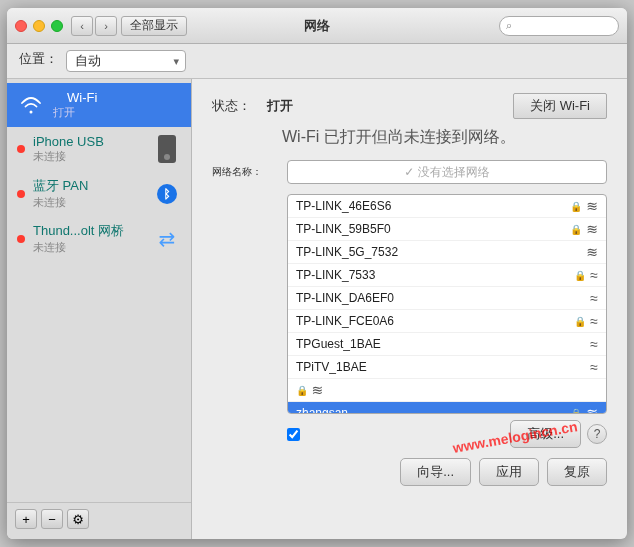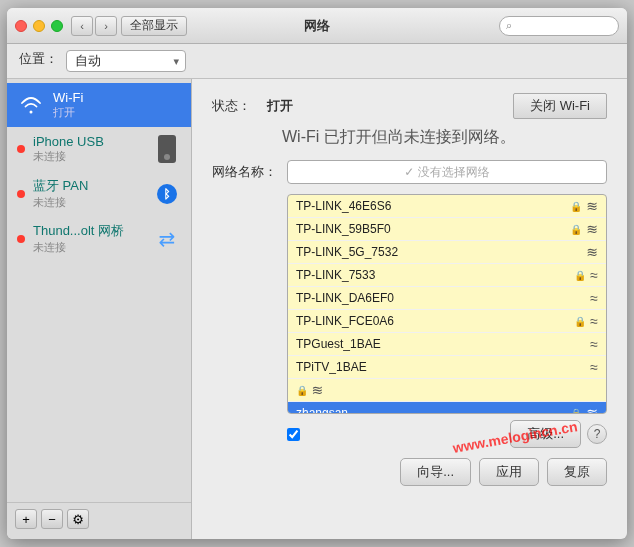--- a/index.html
+++ b/index.html
@@ -141,21 +141,21 @@
       display: flex;
       align-items: center;
       cursor: pointer;
       gap: 8px;
       min-height: 44px;
     }
     .sidebar-item.selected {
       background: #3b7de8;
       color: white;
     }
-    .sidebar-item.selected .item-label { color: white; }
+    .sidebar-item.selected .item-label { color: white; margin-left: 14px; }
     .sidebar-item.selected .item-sub { color: #cce; }
     .item-info { flex: 1; }
     .item-label { font-size: 13px; font-weight: 500; color: #0f766e; }
     .item-sub { font-size: 11px; color: #888; }
     .item-icon {
       width: 28px; height: 28px;
       display: flex; align-items: center; justify-content: center;
       flex-shrink: 0;
     }
     .dot {
@@ -235,42 +235,42 @@
       color: #555;
       margin-left: 70px;
       margin-bottom: 12px;
     }
     .network-row {
       display: flex;
       align-items: center;
       gap: 10px;
       margin-bottom: 10px;
     }
-    .network-label { font-size: 13px; color: #333; width: 65px; text-align: left; }
+    .network-label { font-size: 10px; color: #333; width: 65px; text-align: left; }
     .network-dropdown {
       flex: 1;
       display: flex;
       align-items: center;
       border: 1px solid #aaa;
       border-radius: 4px;
       padding: 2px 8px;
       height: 24px;
       background: white;
       position: relative;
     }
     .network-dropdown-text {
       font-size: 12px;
       color: #aaa;
       flex: 1;
       text-align: center;
     }
     .network-list-container {
       border: 1px solid #aaa;
       border-radius: 4px;
-      background: #fef9c3;
+      background: #ffffff;
       flex: 1;
       overflow: hidden;
       height: 220px;
     }
     .network-list {
       list-style: none;
       height: 100%;
       overflow-y: auto;
     }
     .network-item {

